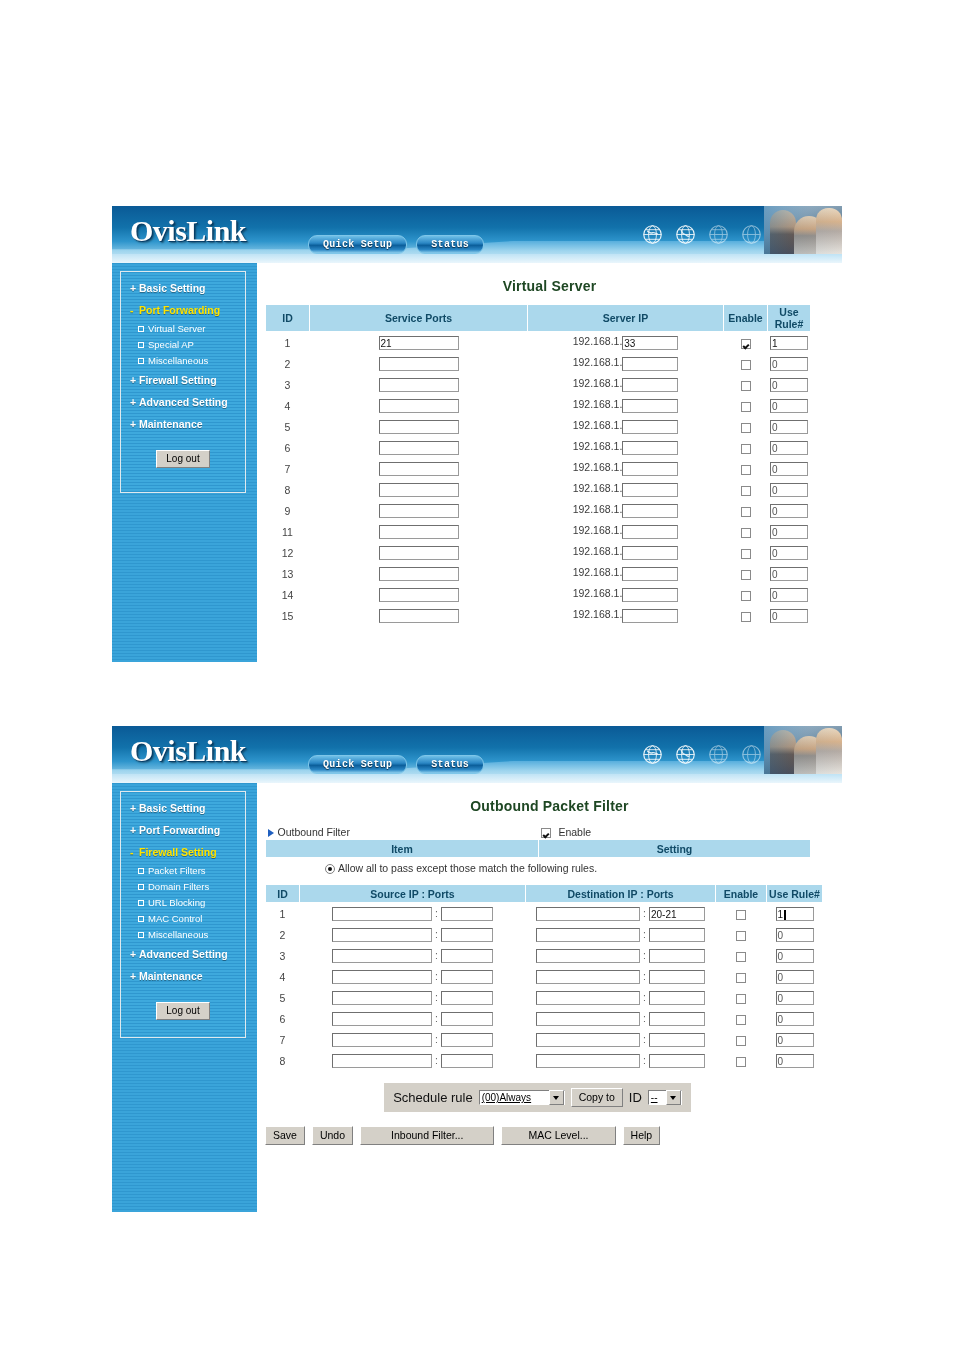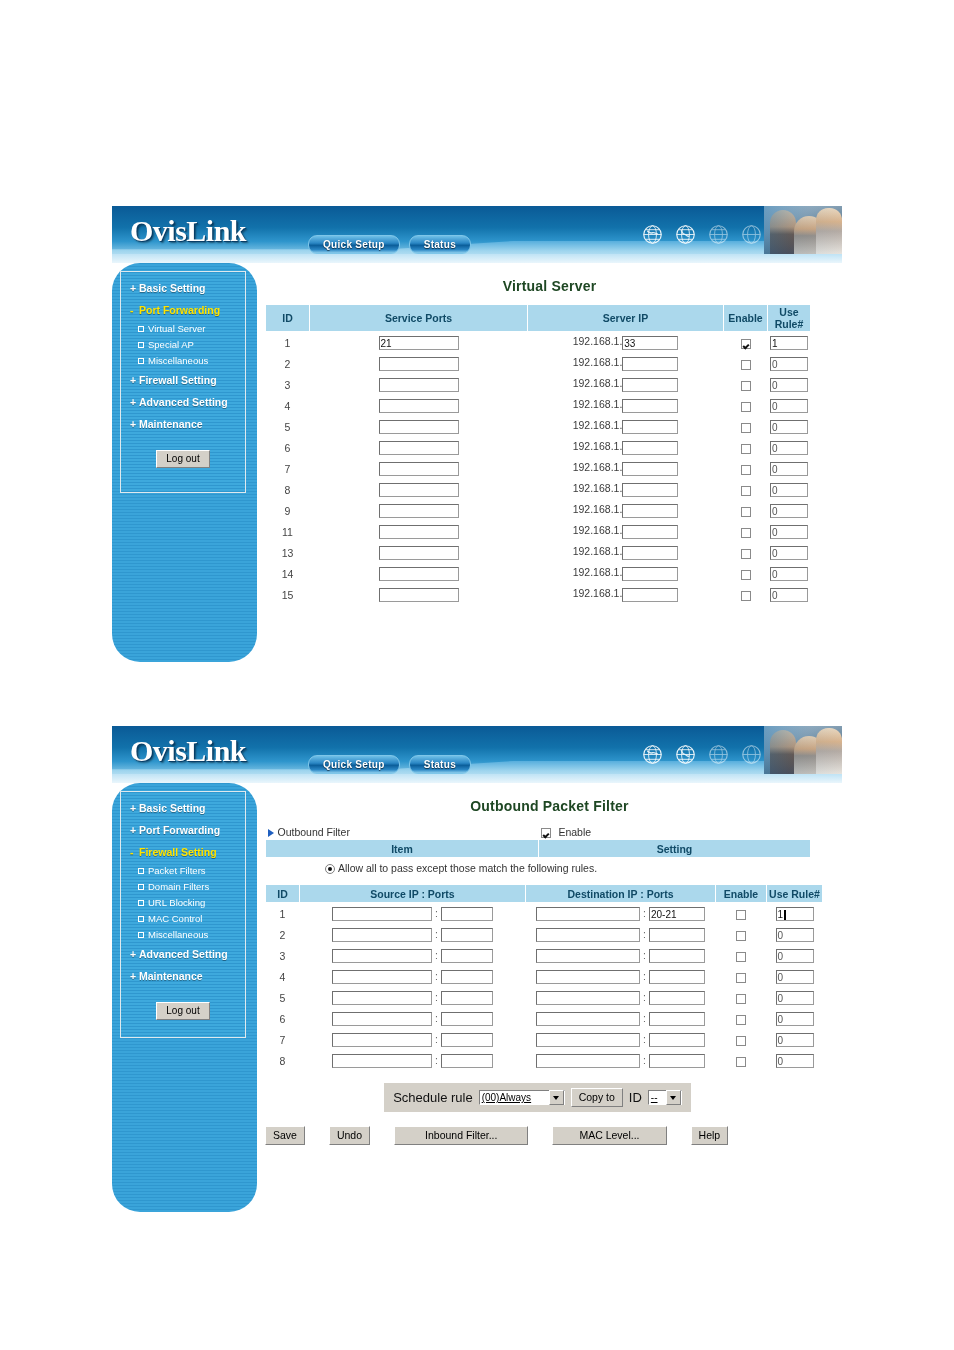--- a/index.html
+++ b/index.html
@@ -24,40 +24,40 @@
   .banner .swoosh2{position:absolute;left:0;bottom:0;width:730px;height:9px;
     background:linear-gradient(180deg,#bfe3f5 0%,#eaf6fc 100%);}
   .logo{position:absolute;left:18px;top:8px;color:#ffffff;
     font-family:"Liberation Serif",serif;font-weight:bold;font-size:30px;
     letter-spacing:-0.5px;text-shadow:1px 1px 0 #083d66, 2px 2px 2px rgba(0,0,0,.45);}
   .navbtns{position:absolute;left:196px;top:29px;display:flex;gap:9px;}
   .pill{height:17px;padding:0 14px;border-radius:9px;display:flex;align-items:center;
     justify-content:center;color:#ffffff;font-size:10px;font-weight:bold;
     letter-spacing:.3px;border:1px solid #7ec6e9;
     background:linear-gradient(180deg,#6fc0e8 0%,#2a86c4 42%,#0b5e9a 55%,#2a86c4 80%,#8ccdec 100%);
-    text-shadow:0 1px 1px rgba(0,0,0,.6);cursor:pointer;white-space:nowrap;}
+    text-shadow:0 1px 1px rgba(0,0,0,.6);cursor:pointer;white-space:nowrap;font-family:Liberation Mono, monospace;}
   .globes{position:absolute;right:80px;top:18px;display:flex;gap:12px;align-items:center;}
   .globe{width:21px;height:21px;opacity:.92;}
   .globe.faint{opacity:.5;}
   .photo{position:absolute;right:0;top:0;width:78px;height:48px;overflow:hidden;
     background:linear-gradient(160deg,#b8c9d6 0%,#8fa6b8 30%,#5d7a90 60%,#3d5567 100%);}
   .photo .p1{position:absolute;left:6px;top:4px;width:26px;height:44px;border-radius:13px 13px 0 0;
     background:linear-gradient(180deg,#e9c9a8 0%,#c89a74 38%,#6d5547 55%,#4d4a52 100%);}
   .photo .p2{position:absolute;left:30px;top:10px;width:30px;height:38px;border-radius:15px 15px 0 0;
     background:linear-gradient(180deg,#f0d4b4 0%,#d6a87e 34%,#9a8f86 52%,#c9c2ba 100%);}
   .photo .p3{position:absolute;left:52px;top:2px;width:26px;height:46px;border-radius:12px 12px 0 0;
     background:linear-gradient(180deg,#f3dcc0 0%,#dcb288 30%,#b5a9a0 50%,#e6e2dc 100%);}
   .photo .sheen{position:absolute;left:0;top:0;width:78px;height:48px;
     background:linear-gradient(115deg,rgba(40,120,175,.55) 0%,rgba(40,120,175,.12) 45%,rgba(255,255,255,.05) 100%);}
 
   
   .body{position:relative;display:flex;width:730px;}
   .sidebar{width:145px;background:
       repeating-linear-gradient(180deg,#2f97cf 0px,#2f97cf 1px,#3aa4da 1px,#3aa4da 3px);
-    position:relative;border-radius:28px;}
+    position:relative;}
   #panel-vs .sidebar{height:399px;}
   #panel-opf .sidebar{height:429px;}
   .navbox{position:absolute;left:8px;top:8px;width:124px;
     border:1px solid #dfe9ee;
     background:repeating-linear-gradient(180deg,#2f97cf 0px,#2f97cf 1px,#3ea9dd 1px,#3ea9dd 3px);
     padding:5px 0 10px 0;}
   #panel-vs .navbox{height:205px;}
   #panel-opf .navbox{height:230px;}
   .nav-top{font-size:10.5px;font-weight:bold;color:#ffffff;padding:5px 0 5px 9px;
     cursor:pointer;line-height:12px;white-space:nowrap;text-shadow:0 1px 0 rgba(0,0,0,.35);}
@@ -125,21 +125,21 @@
   .schedlbl{font-size:13px;color:#111;}
   .sel{background:#ffffff;border:1px solid;border-color:#808080 #ffffff #ffffff #808080;
     height:15px;display:inline-flex;align-items:center;font-size:10px;color:#000;
     padding:0 0 0 2px;cursor:pointer;box-sizing:border-box;}
   .sel .txt{padding-right:3px;white-space:nowrap;text-decoration:underline;}
   .sel .arw{width:13px;height:13px;background:#d4d0c8;border:1px solid;
     border-color:#ffffff #808080 #808080 #ffffff;display:inline-flex;align-items:center;
     justify-content:center;margin-left:auto;}
   .sel .arw i{display:block;width:0;height:0;border-left:3px solid transparent;
     border-right:3px solid transparent;border-top:4px solid #000;}
-  .btnbar{margin:14px 0 0 8px;display:flex;gap:24px;align-items:flex-end;}
+  .btnbar{margin:14px 0 0 8px;display:flex;gap:7px;align-items:flex-end;}
   .btn9{font-size:10.5px;color:#000;background:#d4d0c8;
     border:1px solid;border-color:#ffffff #808080 #808080 #ffffff;
     padding:2px 7px;cursor:pointer;line-height:13px;white-space:nowrap;}
 </style>
 </head>
 <body>
 
 <div class="page">
 
   <div class="panel" id="panel-vs">
@@ -276,20 +276,27 @@
               </tr>
               <tr>
                 <td class="idc">9</td>
                 <td><span class="tin w-sp"></span></td>
                 <td><span class="iplead">192.168.1.</span><span class="tin w-ip"></span></td>
                 <td><span class="cb"></span></td>
                 <td><span class="tin w-ru gray">0</span></td>
               </tr>
               <tr>
                 <td class="idc">11</td>
+                <td><span class="tin w-sp"></span></td>
+                <td><span class="iplead">192.168.1.</span><span class="tin w-ip"></span></td>
+                <td><span class="cb"></span></td>
+                <td><span class="tin w-ru gray">0</span></td>
+              </tr>
+              <tr>
+                <td class="idc">12</td>
                 <td><span class="tin w-sp"></span></td>
                 <td><span class="iplead">192.168.1.</span><span class="tin w-ip"></span></td>
                 <td><span class="cb"></span></td>
                 <td><span class="tin w-ru gray">0</span></td>
               </tr>
               <tr>
                 <td class="idc">13</td>
                 <td><span class="tin w-sp"></span></td>
                 <td><span class="iplead">192.168.1.</span><span class="tin w-ip"></span></td>
                 <td><span class="cb"></span></td>

